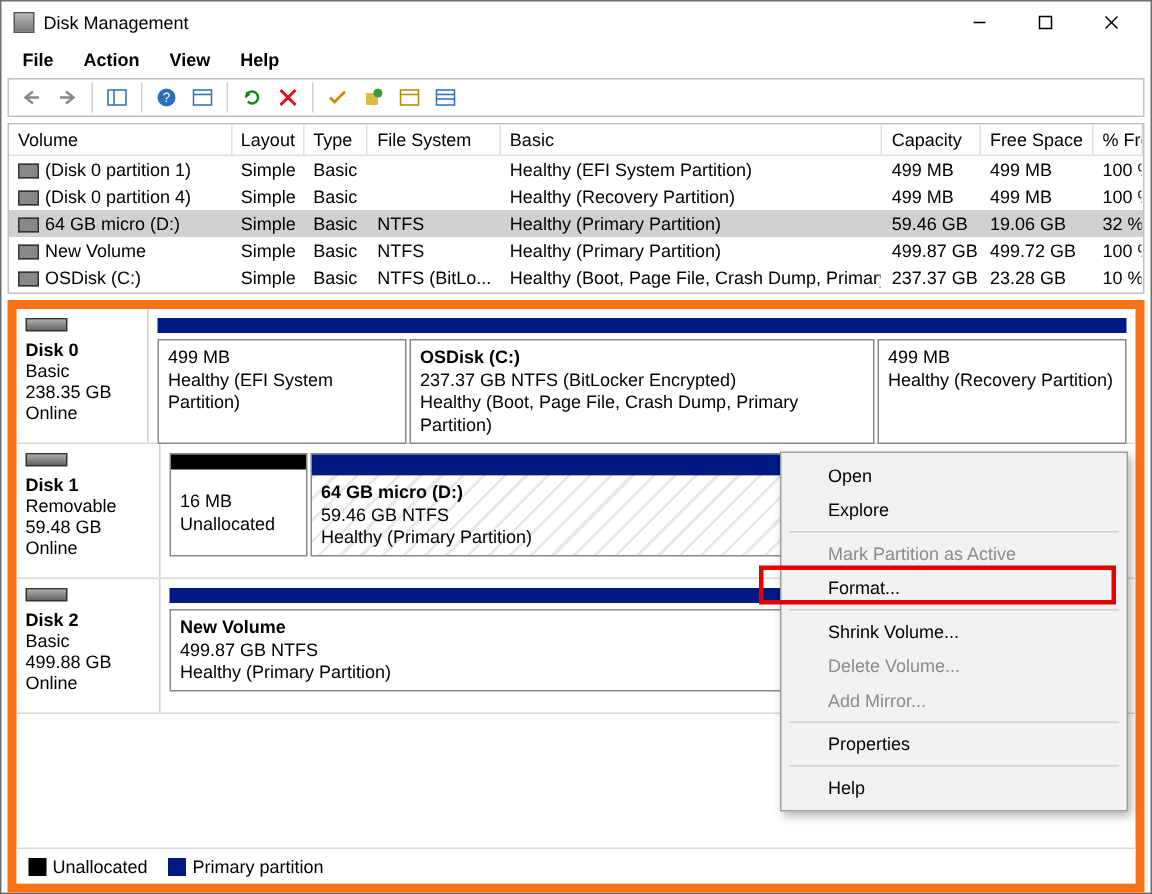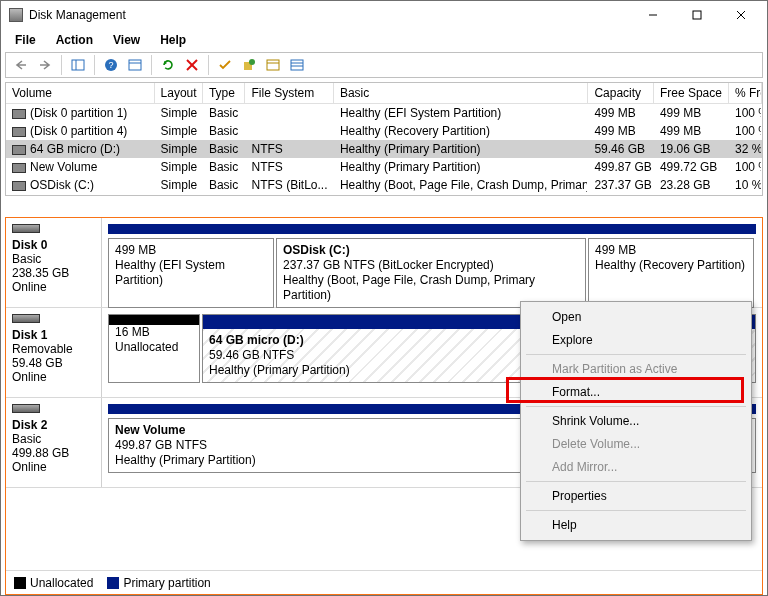--- a/index.html
+++ b/index.html
@@ -19,21 +19,21 @@
   
   .vlist { margin:4px 4px 0 4px; border:1px solid #c0c0c0; }
   .vhead { display:flex; background:#fff; border-bottom:1px solid #e0e0e0; }
   .vhead > div { padding:3px 6px; border-right:1px solid #e0e0e0; font-weight:400; white-space:nowrap; overflow:hidden; }
   .vrow { display:flex; }
   .vrow > div { padding:2px 6px; border-right:1px solid transparent; white-space:nowrap; overflow:hidden; }
   .c-vol{width:155px;} .c-lay{width:50px;} .c-type{width:44px;} .c-fs{width:92px;} .c-status{width:266px;} .c-cap{width:68px;} .c-free{width:78px;} .c-pf{width:34px; border-right:none;}
   .vol-icon{display:inline-block;width:14px;height:10px;background:#888;border:1px solid #333;margin-right:4px;vertical-align:middle;}
   .sel-row{background:#d0d0d0;}
   
-  .diskmap{ margin:21px 4px 0 4px; border:1px solid #f97316; flex:1; overflow:hidden; position:relative; }
+  .diskmap{ margin:4px 4px 0 4px; border:6px solid #f97316; flex:1; overflow:hidden; position:relative; }
   .diskrow{ border-bottom:1px solid #d8d8d8; display:flex; }
   .dhead{ width:96px; padding:6px 6px; border-right:1px solid #d0d0d0; }
   .dh-icon{display:inline-block;width:28px;height:9px;background:linear-gradient(#aaa,#666);border:1px solid #333;margin-bottom:2px;}
   .dh-name{font-weight:700;}
   .dparts{ flex:1; padding:6px 6px; position:relative; }
   .topband{height:10px;background:#001a84;}
   .pbox{ border:1px solid #888; display:inline-block; vertical-align:top; background:#fff;}
   .ptop{height:10px;background:#001a84;}
   .ptop.unalloc{background:#000;}
   .ptxt{padding:4px 6px; font-size:12px; line-height:1.25;}
@@ -256,21 +256,21 @@
         <span class="dh-icon"></span><br>
         <span class="dh-name">Disk 1</span><br>
         <span>Removable</span><br>
         <span>59.48 GB</span><br>
         <span>Online</span>
       </div>
       <div class="dparts">
         <div style="display:flex; gap:2px;">
           <div class="pbox" style="width:92px;">
             <div class="ptop unalloc"></div>
-            <div class="ptxt" style="padding-top:0;">
+            <div class="ptxt" style="padding-top:14px;">
                 <div>16 MB</div>
                 <div>Unallocated</div>
               </div>
           </div>
           <div class="pbox hatch" style="flex:1; position:relative;">
             <div class="ptop" style="height:14px;"></div>
             <div class="ptxt" style="background:rgba(255,255,255,0.6);"><span class="pname">64 GB micro  (D:)</span><div>59.46 GB NTFS</div><div>Healthy (Primary Partition)</div></div>
           </div>
         </div>
       </div>

